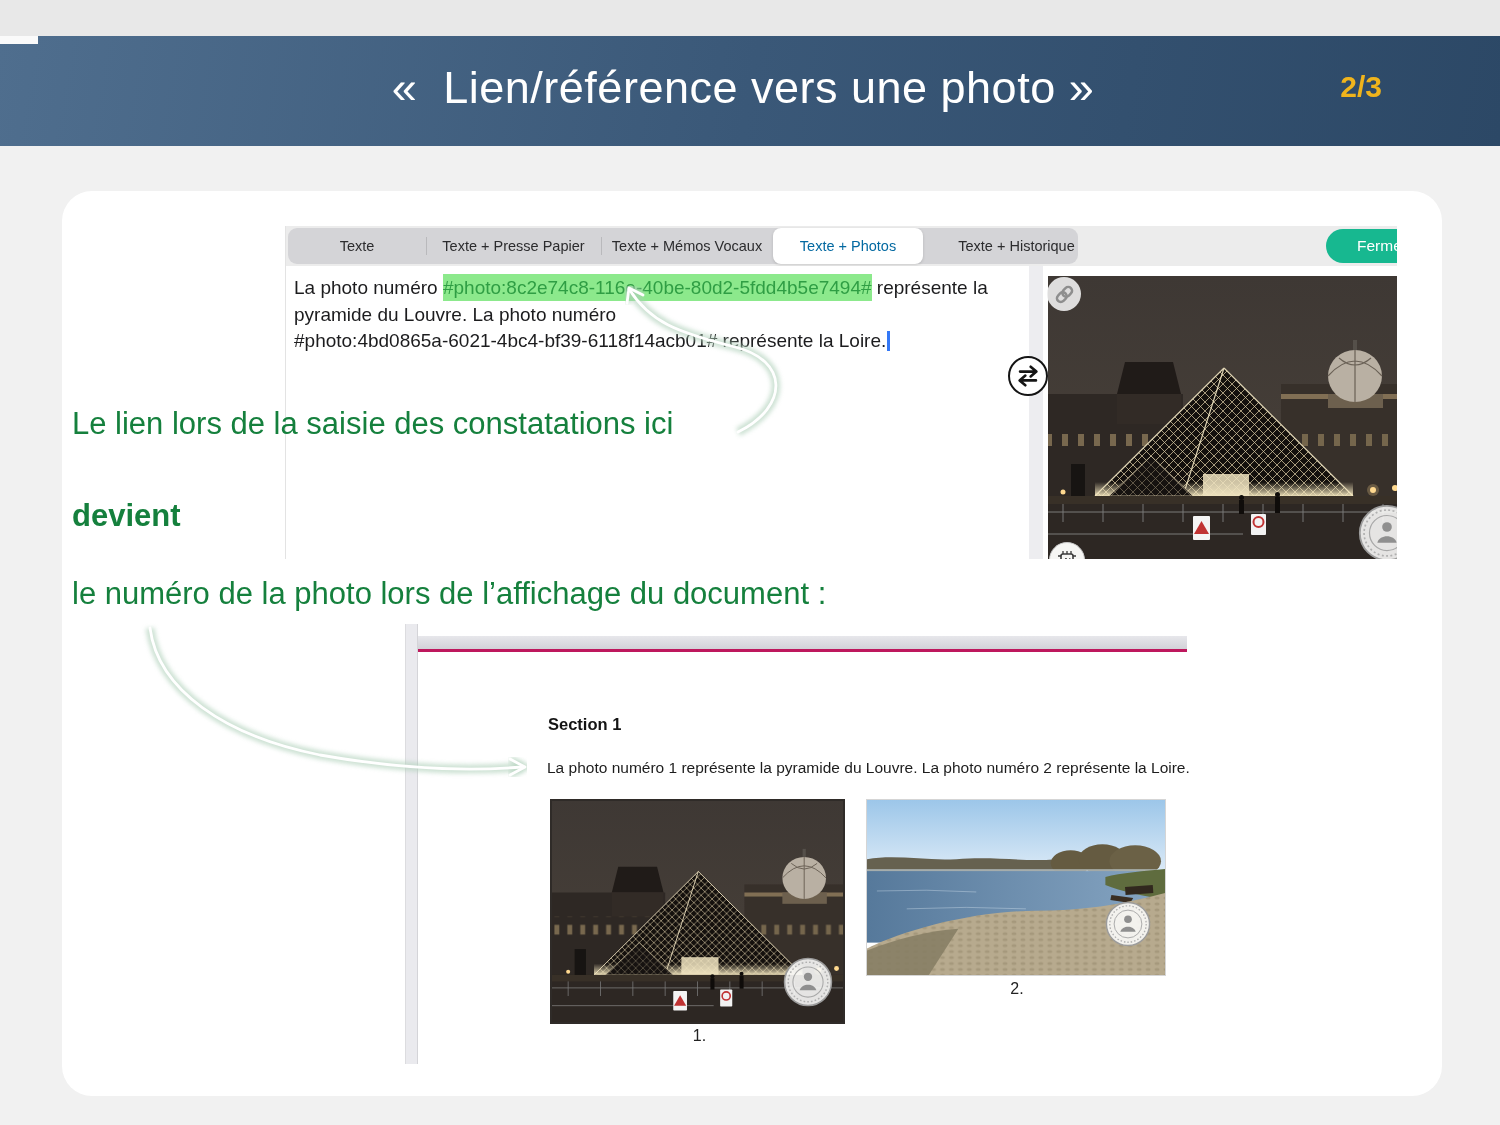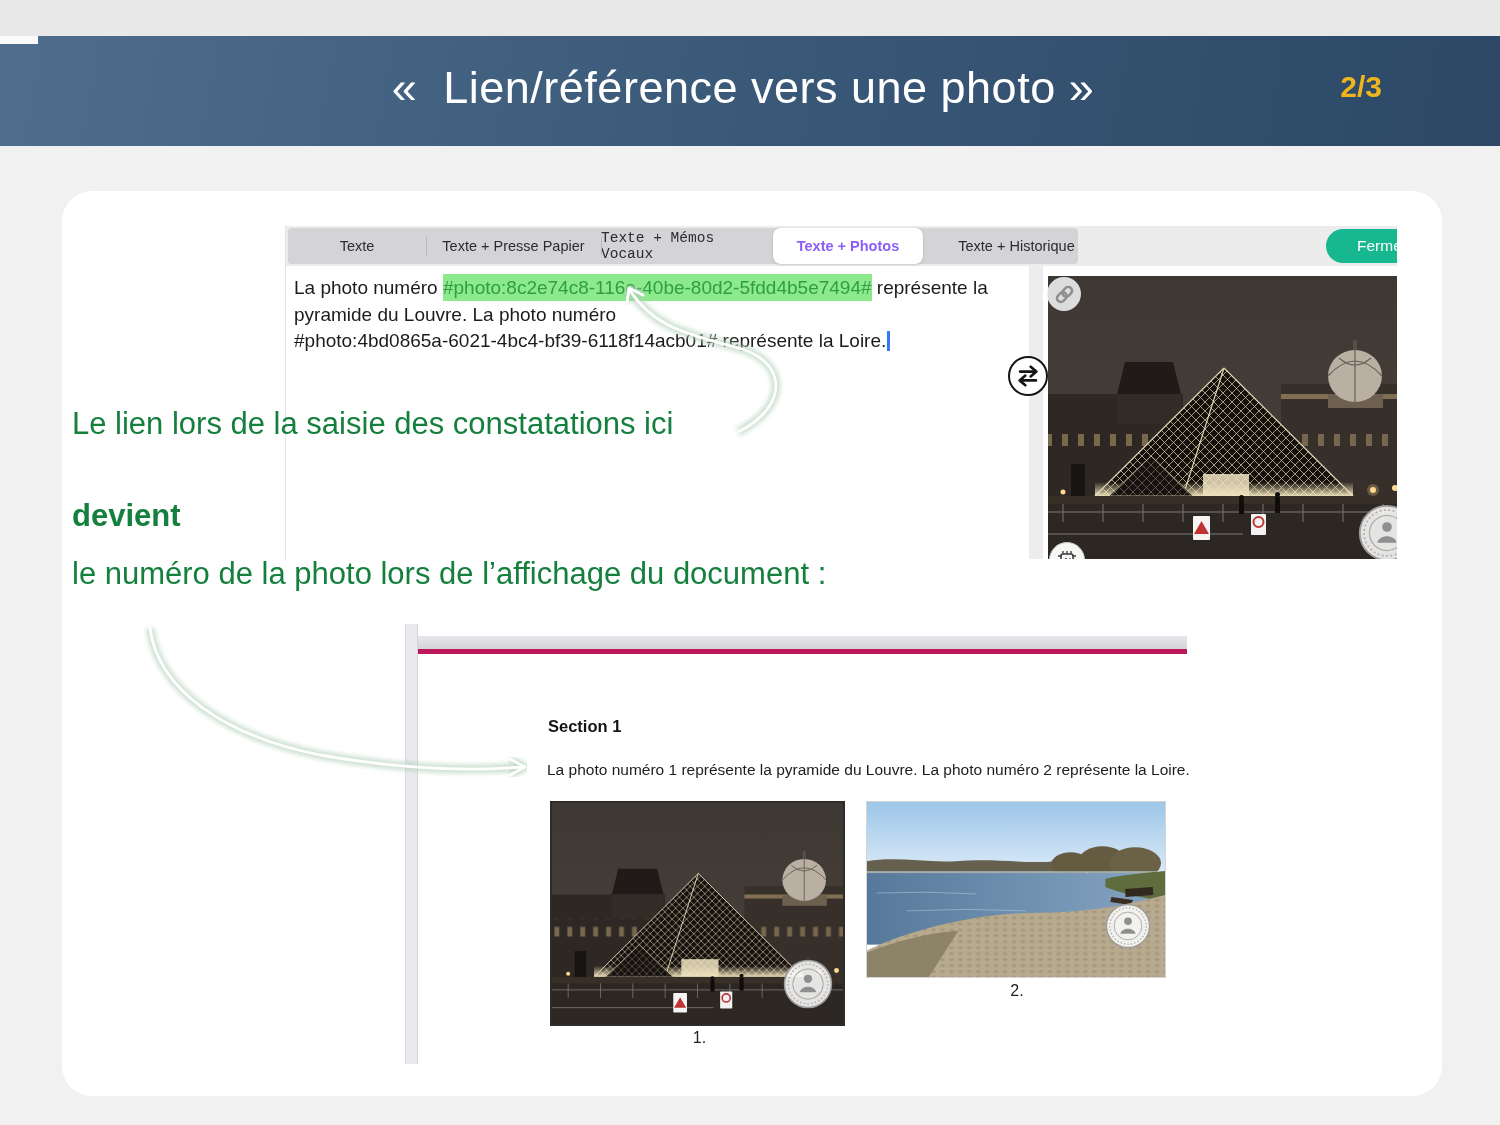--- a/index.html
+++ b/index.html
@@ -19,28 +19,28 @@
 
   
   .card { position:absolute; left:62px; top:155px; width:1380px; height:905px;
     background:#ffffff; border-radius:30px; }
 
   
   .shotA { position:absolute; left:285px; top:190px; width:1112px; height:333px;
     background:#ffffff; overflow:hidden; border-left:1px solid #e3e3e3; }
   .tabbar { position:absolute; left:0; top:0; width:100%; height:40px; background:#ececec; }
   .segctl { position:absolute; left:2px; top:2px; width:790px; height:36px;
-    background:#d4d4d7; border-radius:4px; display:flex; }
+    background:#d4d4d7; border-radius:9px; display:flex; }
   .seg { position:relative; display:flex; align-items:center; justify-content:center;
     font-size:14.5px; color:#2c2c2e; cursor:default; }
   .seg:nth-child(1){ width:138px; } .seg:nth-child(2){ width:175px; }
-  .seg:nth-child(3){ width:172px;font-family:Liberation Mono, monospace; } .seg:nth-child(4){ width:150px; }
+  .seg:nth-child(3){ width:172px; } .seg:nth-child(4){ width:150px; }
   .seg:nth-child(5){ width:155px;padding-left:32px; }
   .seg.sep::before { content:""; position:absolute; left:0; top:9px; bottom:9px; width:1px; background:#b9b9bc; }
-  .seg.selected { background:#ffffff; border-radius:8px; font-weight:700; color:#8b5cf6;
+  .seg.selected { background:#ffffff; border-radius:8px; font-weight:400; color:#0369a1;
     box-shadow:0 1px 3px rgba(0,0,0,0.15); }
   .fermer { position:absolute; left:1040px; top:3px; width:112px; height:34px; border:none;
     border-radius:17px; background: var(--c-teal,#17b890); color:#fff; font-size:15.5px;
     font-family:"Liberation Sans",sans-serif; display:flex; align-items:center; justify-content:center; }
 
   .note-area { position:absolute; left:0; top:40px; width:743px; height:293px; background:#fff; }
   .note-area p { margin:9px 0 0 8px; width:737px; font-size:19px; line-height:26.5px; color:#1c1c1e; }
   .photo-link { white-space:nowrap; }
   .photo-link.hl { background: var(--c-highlight-green,#8ce98c); color: var(--c-link-green,#2f9e44); padding:3px 0; }
   .caret { display:inline-block; width:2.5px; height:20px; background: var(--c-cursor-blue,#3478f6);
@@ -56,30 +56,30 @@
   .ai-icon   { left:763px; top:316px; width:36px; height:36px; background:#f6f6f4; border:1.5px solid #c9c9c9; }
 
   .seal { position:absolute; }
   .seal svg { display:block; width:100%; height:100%; }
   .seal-a { left:1072px; top:278px; width:58px; height:58px; }
 
   
   .cap { position:absolute; left:72px; font-size:31px; color:#15803d; white-space:nowrap; }
   .cap1 { top:370px; }
   .cap2 { top:462px; font-weight:700; }
-  .cap3 { top:520px; }
+  .cap3 { top:540px; }
 
   
   .shotB { position:absolute; left:397px; top:585px; width:790px; height:443px; background:#ffffff; }
   .doc-strip { position:absolute; left:8px; top:3px; width:13px; height:440px; background:#eaeaee;
     border-left:1px solid #dcdcdf; border-right:1px solid #d4d4d8; }
   .doc-band { position:absolute; left:21px; top:15px; width:769px; height:13px;
     background:linear-gradient(#e7e7eb,#d2d2d8); }
   .doc-page { position:absolute; left:21px; top:28px; width:769px; height:415px; background:#fff;
-    border-top:5px solid #be185d; }
+    border-top:3px solid #be185d; }
   .sec-title { position:absolute; left:130px; top:63px; font-size:16.5px; font-weight:700; color:#141414; }
   .doc-text { position:absolute; left:129px; top:107px; font-size:15.5px; color:#1d1d1d; white-space:nowrap; }
   .doc-photo1 { position:absolute; left:132px; top:147px; width:295px; height:225px;
     border:2px solid #2f2b28; }
   .doc-photo2 { position:absolute; left:448px; top:147px; width:300px; height:177px;
     border:1px solid #d5d5d5; }
   .doc-photo1 svg.scene, .doc-photo2 svg.scene { position:absolute; left:0; top:0; width:100%; height:100%; }
   .seal-1 { right:10px; bottom:15px; width:50px; height:50px; }
   .seal-2 { right:14px; bottom:28px; width:46px; height:46px; }
   .photo-label { position:absolute; font-size:16px; color:#222; text-align:center; }

